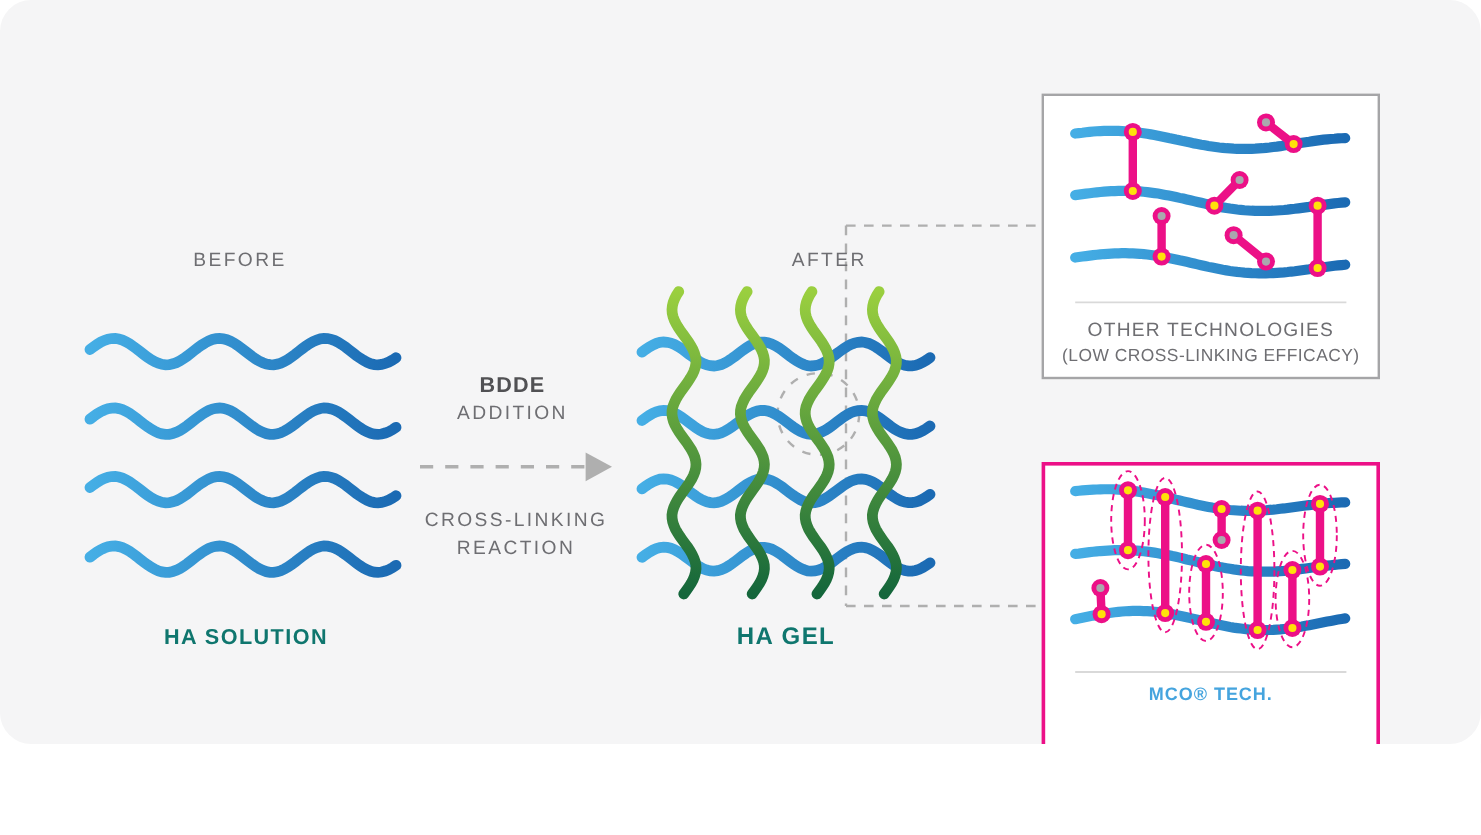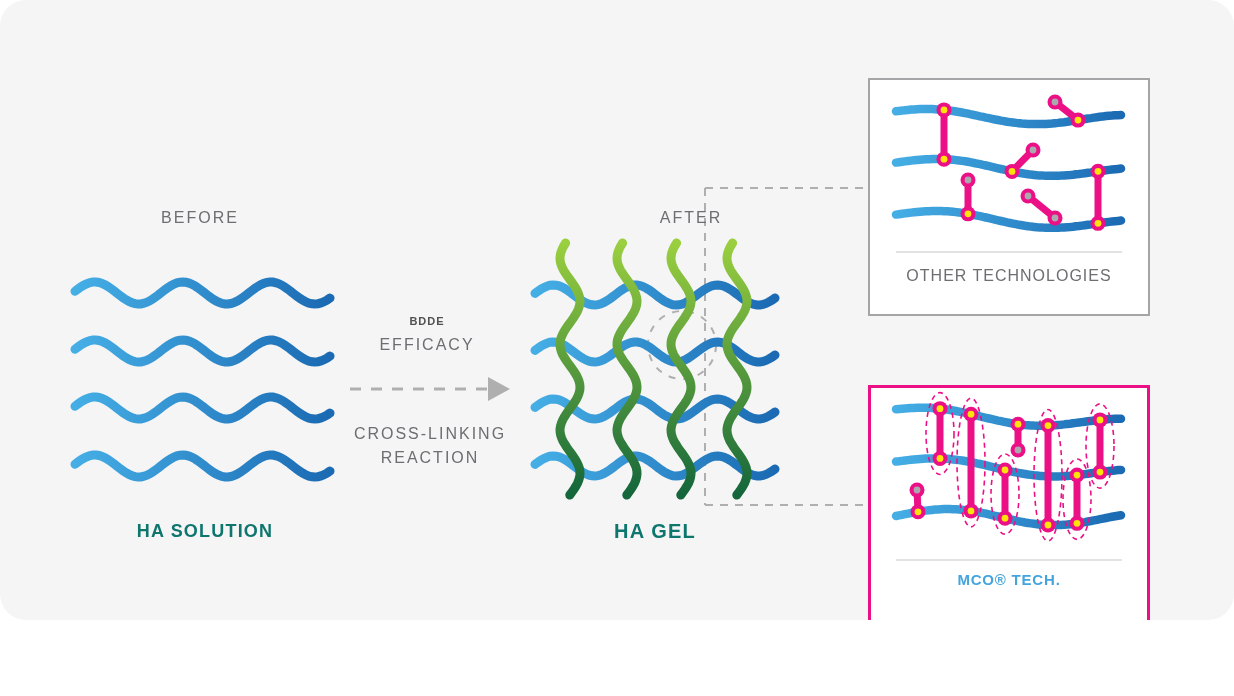--- a/index.html
+++ b/index.html
@@ -4,21 +4,21 @@
 <style>
   html,body{margin:0;padding:0;background:#ffffff;}
   body{font-family:"Liberation Sans",sans-serif;}
   .panel{position:relative;width:1234px;height:620px;background:#F5F5F6;border-radius:26px;overflow:hidden;}
   svg{position:absolute;left:0;top:0;}
   .lbl{position:absolute;transform:translate(-50%,-50%);white-space:nowrap;
        color:#6E6E72;font-size:16px;letter-spacing:2px;}
   .lbl.bold{font-weight:700;color:#0f766e;letter-spacing:1.2px;}
   #lbl-before{left:200px;top:218px;}
   #lbl-ha-solution{left:205px;top:531px;font-size:18px;}
-  #lbl-bdde{left:427px;top:321px;font-size:11px;color:#515154;letter-spacing:1px;}
+  #lbl-bdde{left:427px;top:321px;font-size:18px;color:#515154;letter-spacing:1px;}
   #lbl-addition{left:427px;top:345px;}
   #lbl-crosslinking{left:430px;top:434px;}
   #lbl-reaction{left:430px;top:458px;}
   #lbl-after{left:655px;top:218px;margin-left:36px;}
   #lbl-ha-gel{left:655px;top:531px;font-size:20px;}
   #lbl-other-title{left:1009px;top:276px;font-size:16px;letter-spacing:1px;}
   #lbl-other-sub{left:1009px;top:297px;font-size:14.5px;letter-spacing:.4px;}
   #lbl-mco-title{left:1009px;top:579px;font-size:15px;font-weight:700;color:#45A4DE;letter-spacing:.8px;text-align:right;}
   #lbl-mco-sub{left:1009px;top:601px;font-size:14.5px;letter-spacing:.4px;}
 </style>
@@ -152,23 +152,24 @@
         <circle cx="50" cy="126.78382907618501" r="7.5" fill="#EC1087"></circle>
         <circle cx="50" cy="126.78382907618501" r="3.4" fill="#FFE20A"></circle>
         <line x1="28" y1="175" x2="254" y2="175" stroke="#D9D9D9" stroke-width="1.5"></line>
       </g>
     </svg>
 
   <div class="lbl" id="lbl-before">BEFORE</div>
   <div class="lbl bold" id="lbl-ha-solution">HA SOLUTION</div>
 
   <div class="lbl bold" id="lbl-bdde">BDDE</div>
-  <div class="lbl" id="lbl-addition">EFFICACY</div>
+  <div class="lbl" id="lbl-addition">ADDITION</div>
   <div class="lbl" id="lbl-crosslinking">CROSS-LINKING</div>
   <div class="lbl" id="lbl-reaction">REACTION</div>
 
   <div class="lbl" id="lbl-after">AFTER</div>
   <div class="lbl bold" id="lbl-ha-gel">HA GEL</div>
 
   <div class="lbl" id="lbl-other-title">OTHER TECHNOLOGIES</div>
+  <div class="lbl" id="lbl-other-sub">(LOW CROSS-LINKING EFFICACY)</div>
 
   <div class="lbl" id="lbl-mco-title">MCO® TECH.</div>
 </div>
 
 </body></html>

